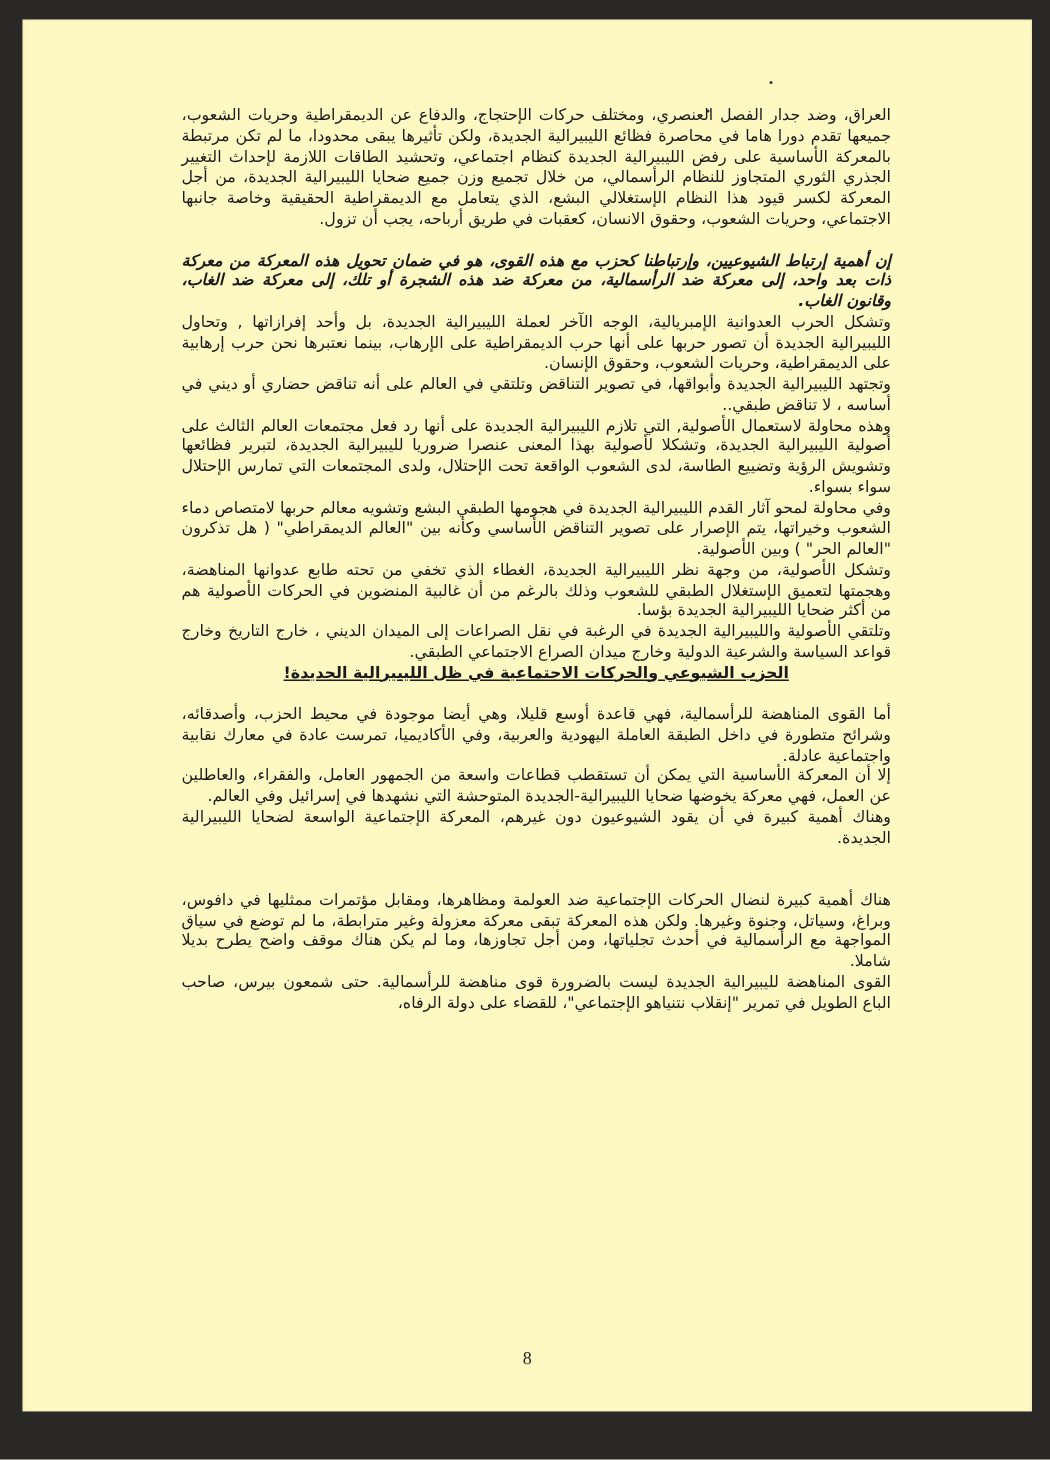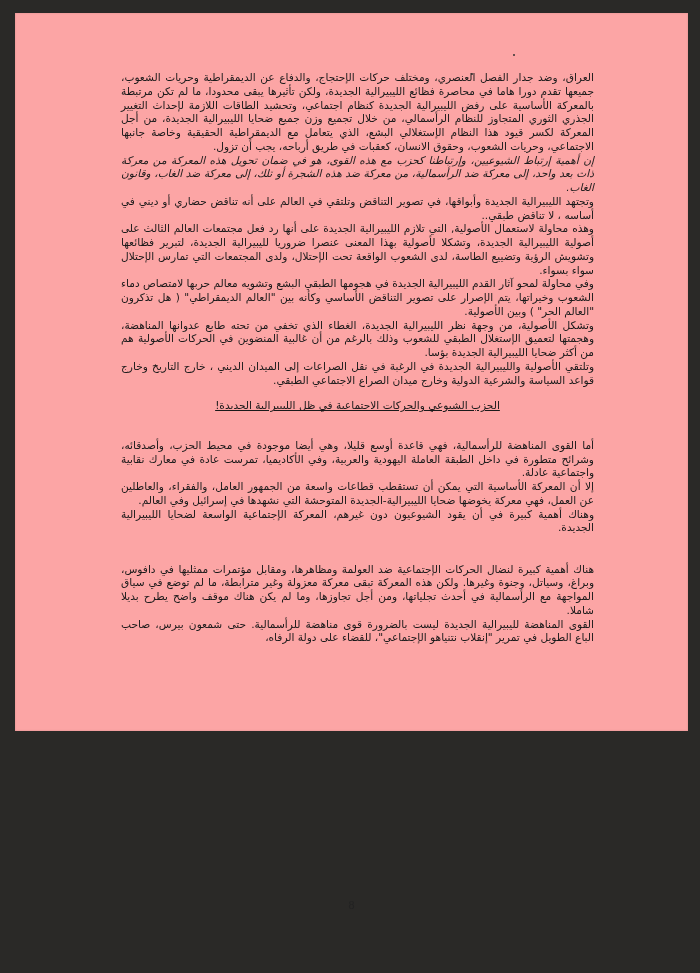--- a/index.html
+++ b/index.html
@@ -3,52 +3,53 @@
 <meta charset="utf-8">
 <style>
   html, body { margin:0; padding:0; }
   body {
     width:700px; height:973px; overflow:hidden;
     background:#2a2927;
     position:relative;
     font-family:"DejaVu Sans", sans-serif;
   }
   .page {
-    position:absolute; left:15px; top:13px; width:673px; height:718px;
-    background:#fca5a5;
+    position:absolute; left:15px; top:13px; width:673px; height:928px;
+    background:#fef9c3;
     box-shadow: inset 0 0 2px rgba(0,0,0,0.15);
   }
   .dot { position:absolute; width:2px; height:2px; background:#333; border-radius:1px; }
   .text {
     position:absolute; left:106px; top:58px; width:473px;
     direction:rtl; text-align:justify; text-align-last:right;
     font-family:"DejaVu Sans", sans-serif;
     font-size:10.6px; line-height:13.75px; color:#1a1a1a;
     letter-spacing:-0.1px;
   }
   .text p { margin:0; }
-  .text .bi { font-weight:normal; font-style:italic; }
-  .text .heading { text-align:right; text-align-last:center; font-weight:normal; text-decoration:underline; margin:12px; }
+  .text .bi { font-weight:bold; font-style:italic;margin-top:14px; }
+  .text .heading { text-align:right; text-align-last:center; font-weight:bold; text-decoration:underline; margin:0; }
   .text .gap { height:13.75px; }
   .text .gap2 { height:27.5px; }
   .page-number {
     position:absolute; left:0; width:673px; top:885px; text-align:center;
     font-family:"Liberation Serif", serif; font-size:12px; color:#222;
   }
 </style>
 </head>
 <body>
 
 <div class="page">
   <div class="dot" style="left:498px; top:41px;"></div>
   <div class="dot" style="left:456px; top:60px;"></div>
 
   <div class="text">
     <p>العراق، وضد جدار الفصل العنصري، ومختلف حركات الإحتجاج، والدفاع عن الديمقراطية وحريات الشعوب، جميعها تقدم دورا هاما في محاصرة فظائع الليبيرالية الجديدة، ولكن تأثيرها يبقى محدودا، ما لم تكن مرتبطة بالمعركة الأساسية على رفض الليبيرالية الجديدة كنظام اجتماعي، وتحشيد الطاقات اللازمة لإحداث التغيير الجذري الثوري المتجاوز للنظام الرأسمالي، من خلال تجميع وزن جميع ضحايا الليبيرالية الجديدة، من أجل المعركة لكسر قيود هذا النظام الإستغلالي البشع، الذي يتعامل مع الديمقراطية الحقيقية وخاصة جانبها الاجتماعي، وحريات الشعوب، وحقوق الانسان، كعقبات في طريق أرباحه، يجب أن تزول.</p>
     <p class="bi">إن أهمية إرتباط الشيوعيين، وإرتباطنا كحزب مع هذه القوى، هو في ضمان تحويل هذه المعركة من معركة ذات بعد واحد، إلى معركة ضد الرأسمالية، من معركة ضد هذه الشجرة أو تلك، إلى معركة ضد الغاب، وقانون الغاب.</p>
+    <p>وتشكل الحرب العدوانية الإمبريالية، الوجه الآخر لعملة الليبيرالية الجديدة، بل وأحد إفرازاتها , وتحاول الليبيرالية الجديدة أن تصور حربها على أنها حرب الديمقراطية على الإرهاب، بينما نعتبرها نحن حرب إرهابية على الديمقراطية، وحريات الشعوب، وحقوق الإنسان.</p>
     <p>وتجتهد الليبيرالية الجديدة وأبواقها، في تصوير التناقض وتلتقي في العالم على أنه تناقض حضاري أو ديني  في أساسه ، لا تناقض طبقي..</p>
     <p>وهذه محاولة لاستعمال الأصولية, التي تلازم الليبيرالية الجديدة   على أنها رد فعل مجتمعات العالم الثالث على أصولية الليبيرالية الجديدة، وتشكلا لأصولية بهذا المعنى عنصرا ضروريا لليبيرالية الجديدة، لتبرير فظائعها وتشويش الرؤية وتضييع الطاسة، لدى الشعوب الواقعة تحت الإحتلال، ولدى المجتمعات التي تمارس الإحتلال سواء بسواء.</p>
     <p>وفي محاولة لمحو آثار القدم الليبيرالية الجديدة في هجومها الطبقي البشع وتشويه معالم حربها لامتصاص دماء الشعوب وخيراتها، يتم الإصرار على تصوير التناقض الأساسي وكأنه بين "العالم الديمقراطي" ( هل تذكرون "العالم الحر" ) وبين الأصولية.</p>
     <p>وتشكل الأصولية، من وجهة نظر الليبيرالية الجديدة، الغطاء الذي تخفي من تحته طابع عدوانها المناهضة، وهجمتها لتعميق الإستغلال الطبقي للشعوب وذلك بالرغم من أن غالبية المنضوين في الحركات الأصولية هم من أكثر ضحايا الليبيرالية الجديدة بؤسا.</p>
     <p>وتلتقي الأصولية والليبيرالية الجديدة في الرغبة في نقل الصراعات إلى الميدان الديني ، خارج التاريخ وخارج قواعد السياسة والشرعية الدولية وخارج ميدان الصراع الاجتماعي الطبقي.</p>
     <p class="heading">الحزب الشيوعي والحركات الاجتماعية في ظل الليبيرالية الجديدة!</p>
     <div class="gap"></div>
     <p>أما القوى المناهضة للرأسمالية، فهي قاعدة أوسع قليلا، وهي أيضا موجودة في محيط الحزب، وأصدقائه، وشرائح متطورة في داخل الطبقة العاملة اليهودية والعربية، وفي الأكاديميا، تمرست عادة  في معارك نقابية واجتماعية عادلة.</p>
     <p>إلا أن المعركة الأساسية التي يمكن أن تستقطب قطاعات واسعة من الجمهور العامل، والفقراء، والعاطلين عن العمل، فهي معركة يخوضها ضحايا الليبيرالية-الجديدة المتوحشة التي نشهدها في إسرائيل وفي العالم.</p>
     <p>وهناك أهمية كبيرة في أن يقود الشيوعيون دون غيرهم، المعركة الإجتماعية الواسعة لضحايا الليبيرالية الجديدة.</p>

